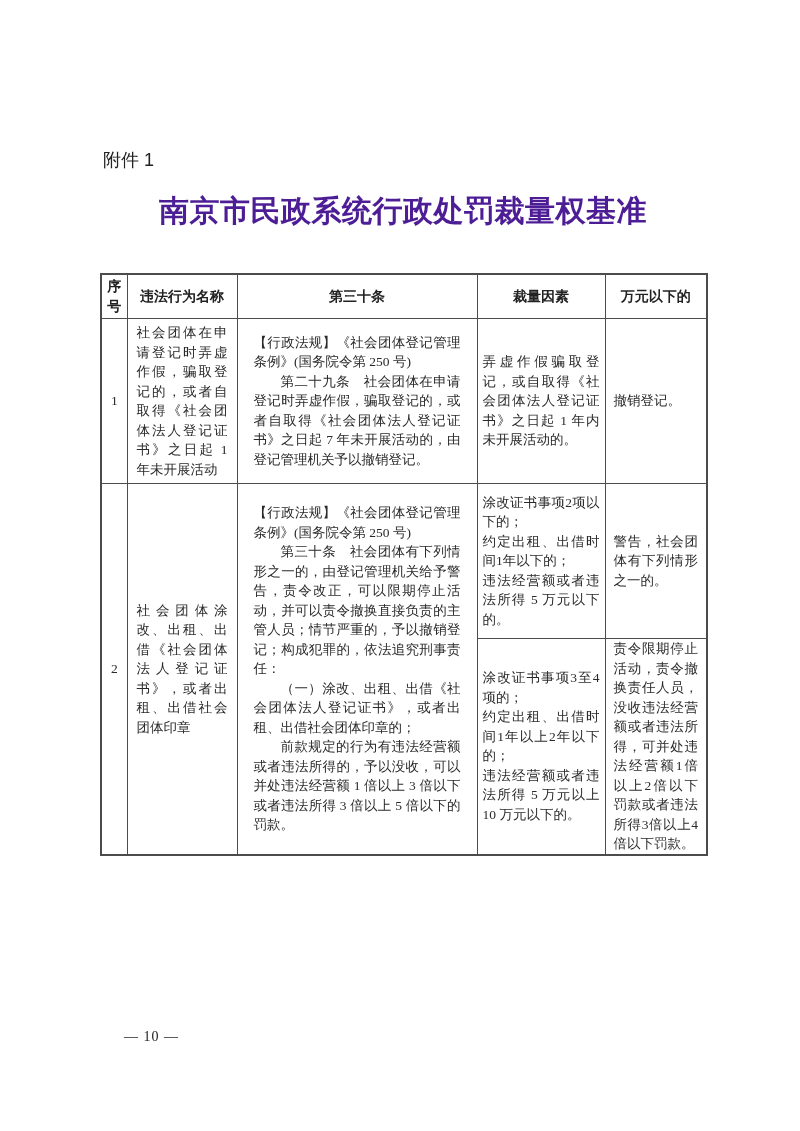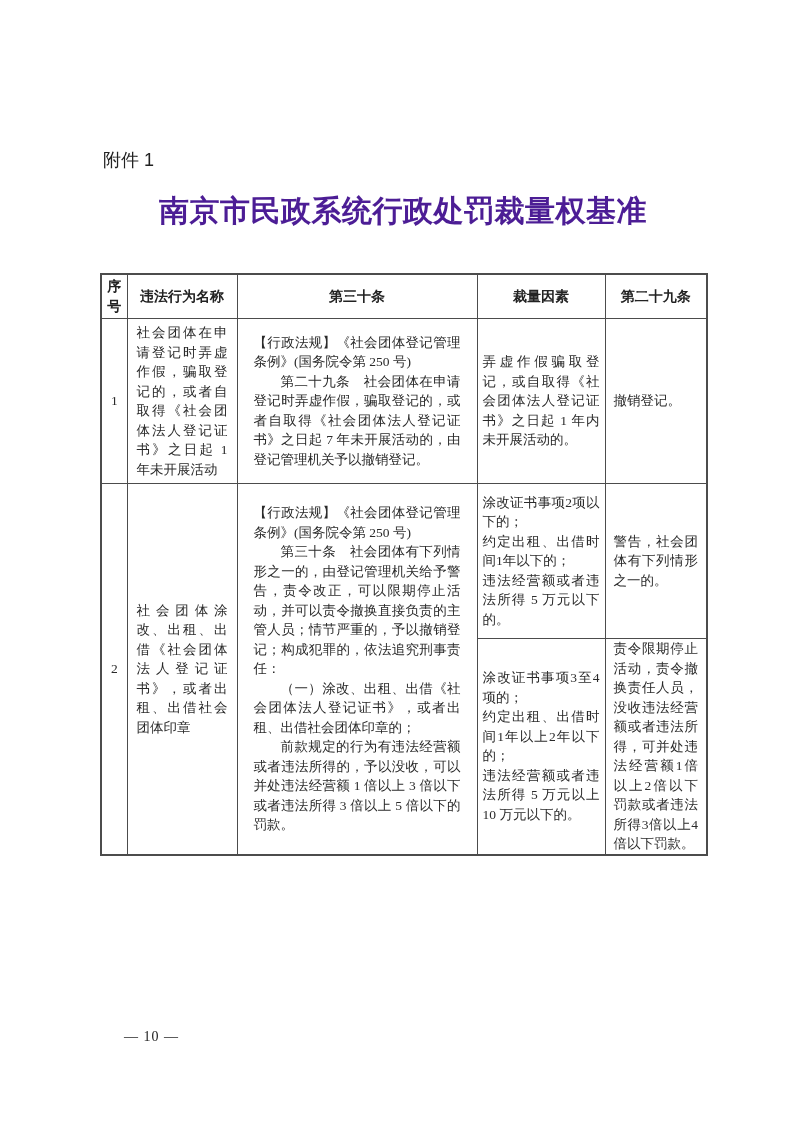--- a/index.html
+++ b/index.html
@@ -119,21 +119,21 @@
       <col style="width:240px">
       <col style="width:128px">
       <col style="width:102px">
     </colgroup>
     <thead>
       <tr class="r-header">
         <th>序号</th>
         <th>违法行为名称</th>
         <th>第三十条</th>
         <th>裁量因素</th>
-        <th>第二十九条</th>
+        <th>万元以下的</th>
       </tr>
     </thead>
     <tbody>
       <tr class="r-1">
         <td class="c-no">1</td>
         <td class="c-name">社会团体在申请登记时弄虚作假，骗取登记的，或者自取得《社会团体法人登记证书》之日起 1 年未开展活动</td>
         <td class="c-basis">
           <p>【行政法规】《社会团体登记管理条例》(国务院令第 250 号)</p>
           <p class="indent">第二十九条　社会团体在申请登记时弄虚作假，骗取登记的，或者自取得《社会团体法人登记证书》之日起 7 年未开展活动的，由登记管理机关予以撤销登记。</p>
         </td>

